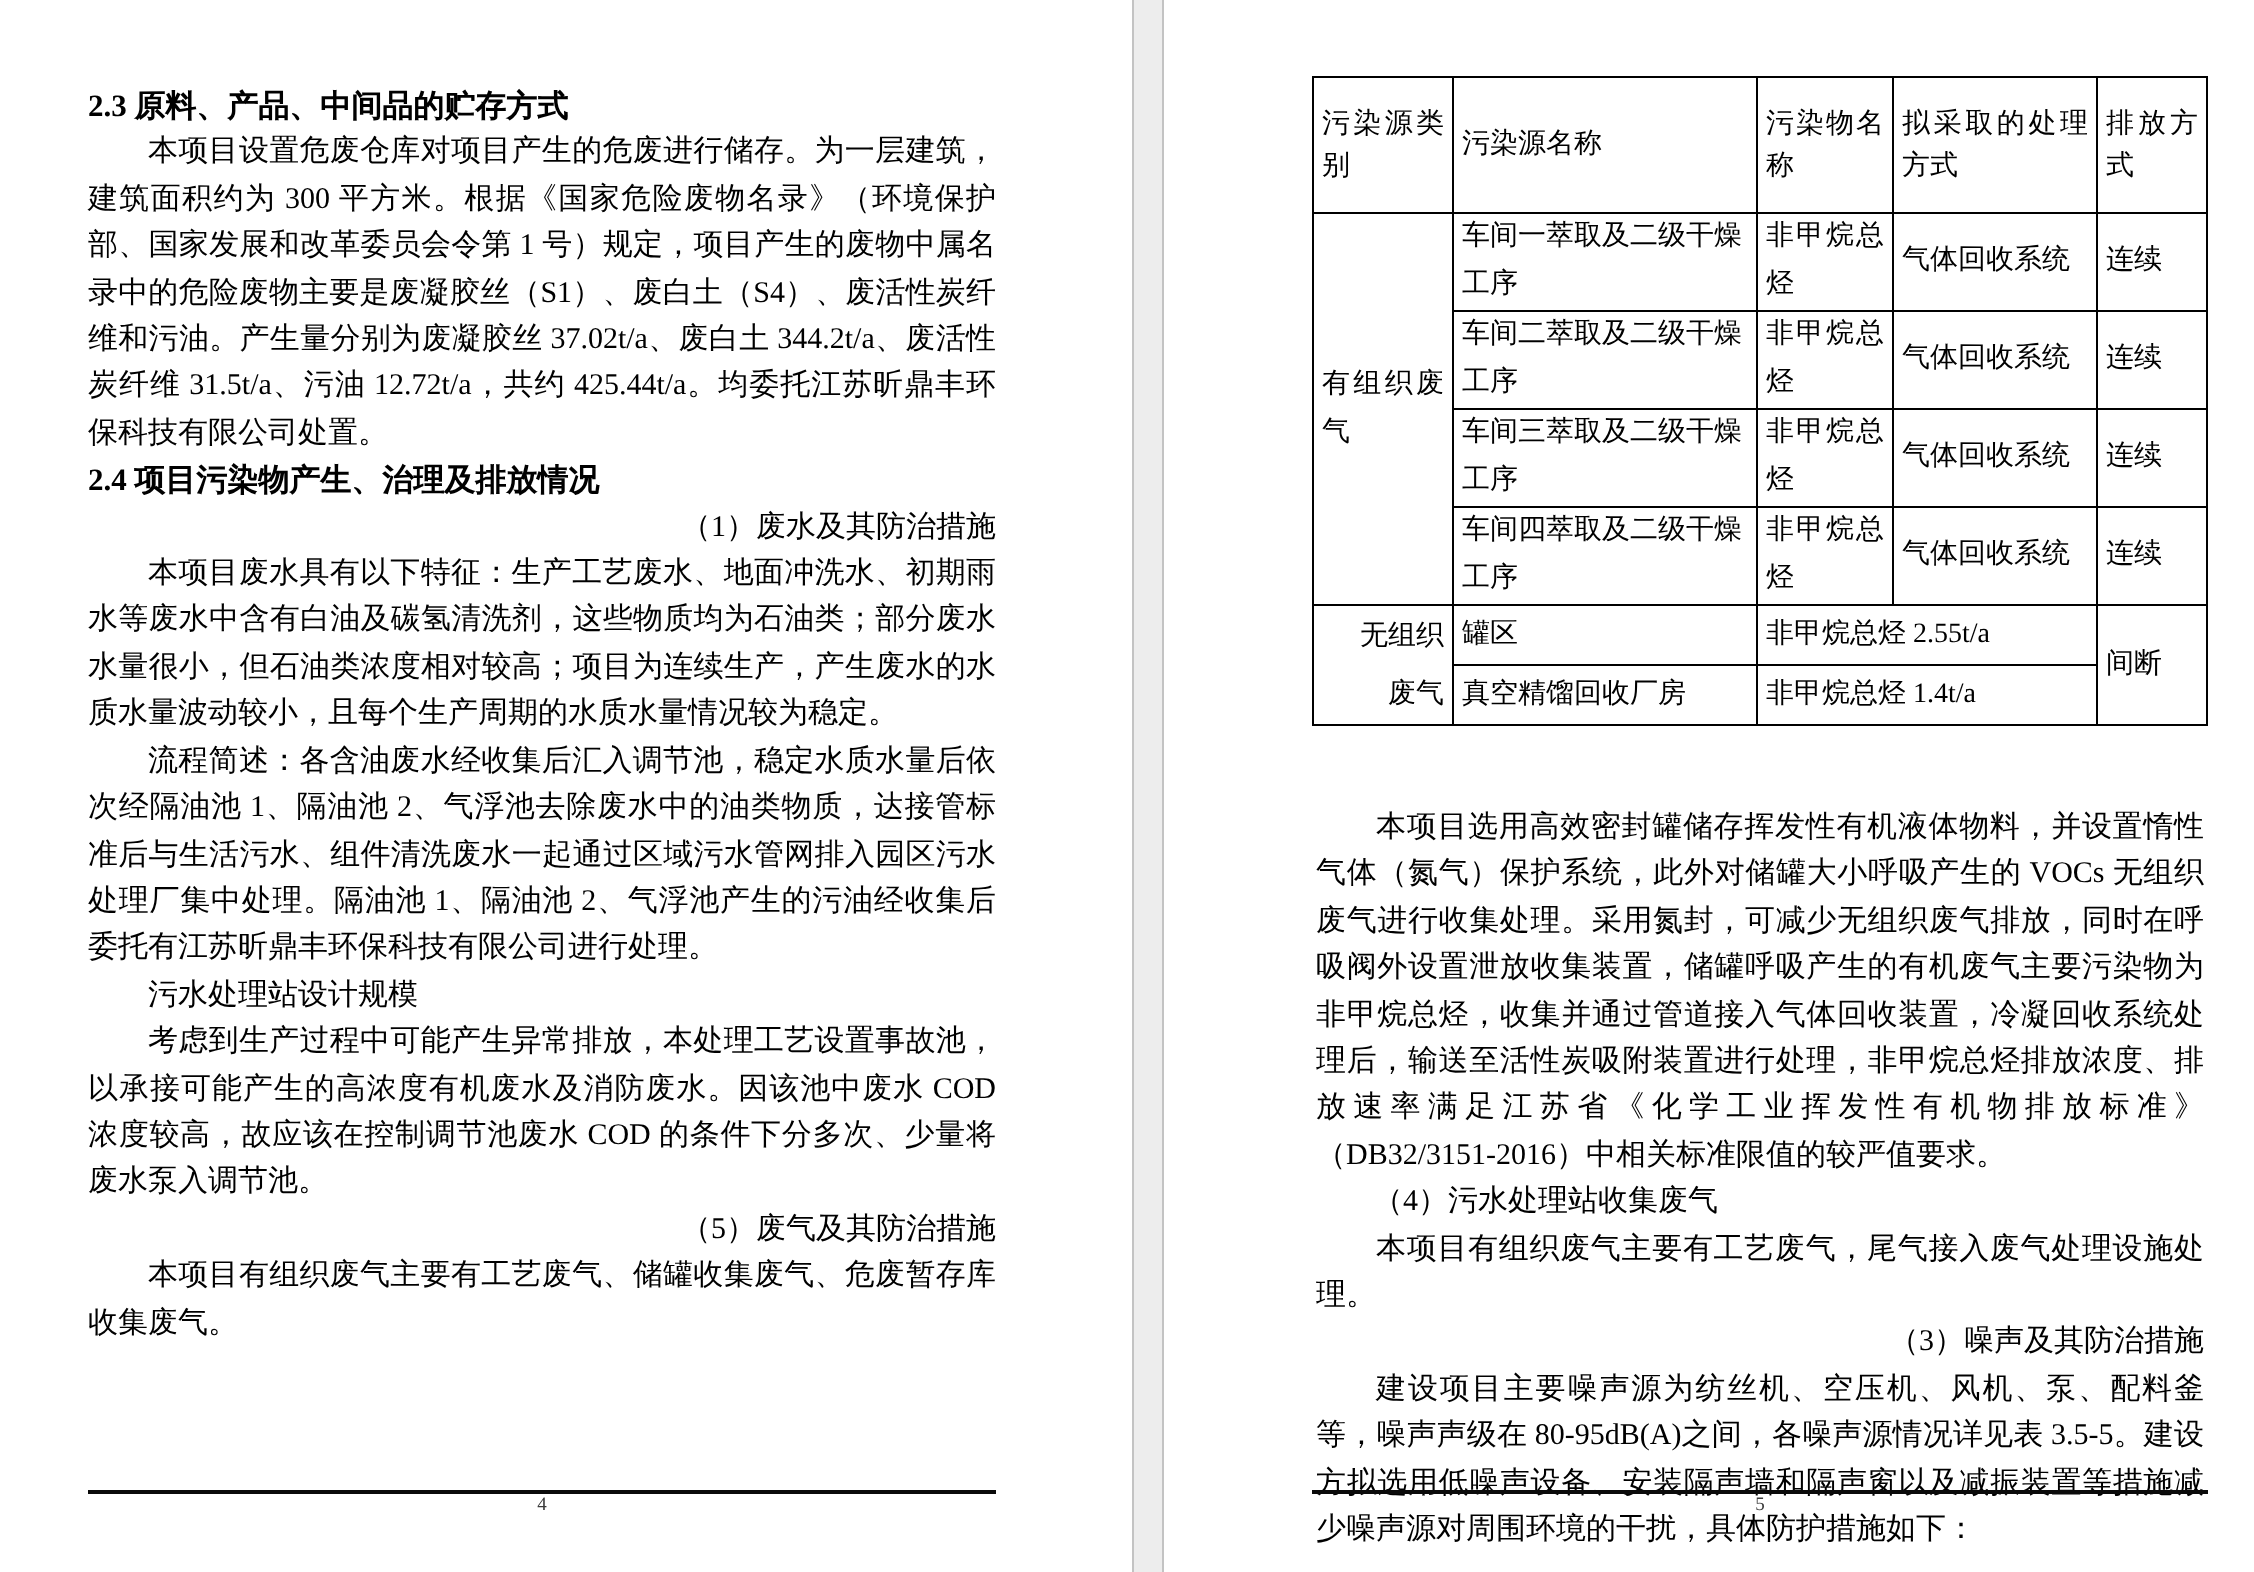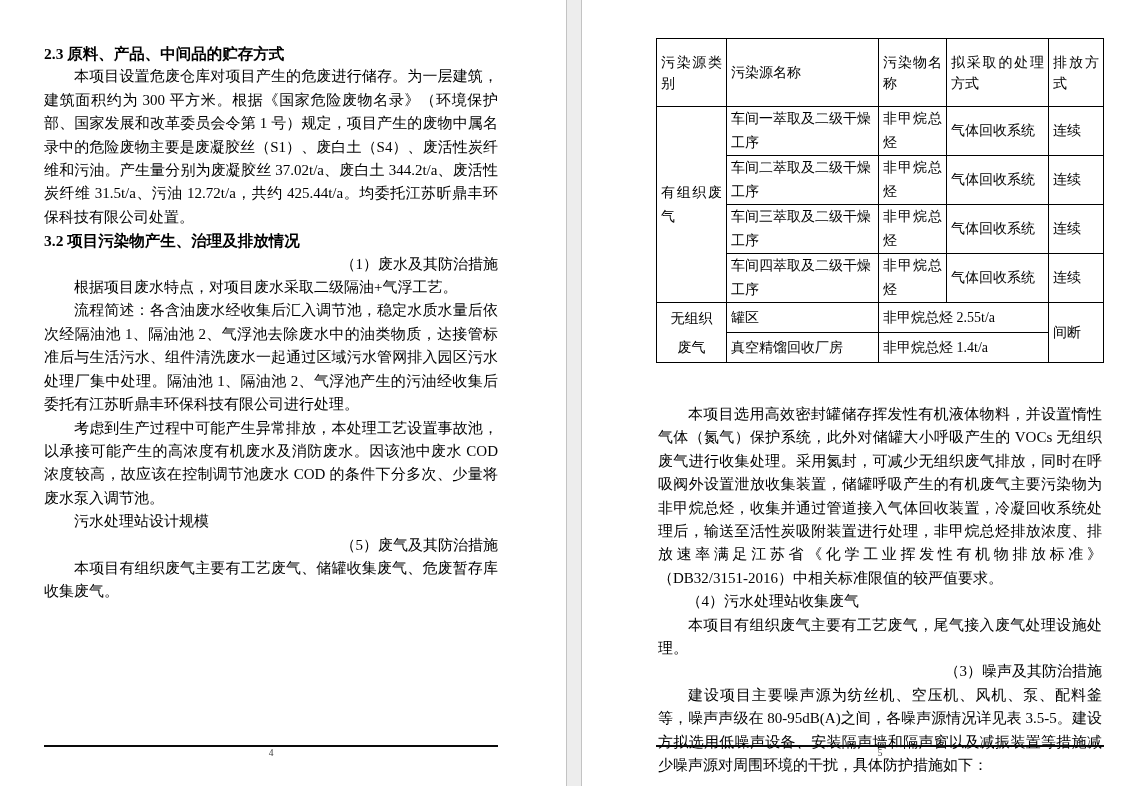--- a/index.html
+++ b/index.html
@@ -37,43 +37,43 @@
   .tr-head{height:68px;margin-top:29px;}
   .tr-r{height:48px;}
   .tr-r td{line-height:24px;}
   .tr-s{height:30px;}
   .c-just{text-align:justify;text-justify:inter-character;}
   .c-center{text-align:left;}
   .c-pad5{padding:0 5px;}
   .c-pad9{padding:0 9px;}
   .c-pad1{padding:0 1px;}
   .c-cat{line-height:42px;padding:0 6px;text-align:justify;text-justify:inter-character;}
-  .c-cat2{line-height:29px;padding:0 7px;text-align:center;white-space:pre-line;margin-left:35px;}
+  .c-cat2{line-height:29px;padding:0 7px;text-align:right;white-space:pre-line;margin-left:35px;}
 
   
   .footer{position:absolute;top:745px;border-top:2px solid #0a0a0a;text-align:center;}
   .footer-a{left:44px;width:454px;}
   .footer-b{left:74px;width:448px;}
   .pnum{font-size:9.5px;line-height:12px;color:#3a3a3a;}
 </style>
 </head>
 <body>
 
 <div class="stage">
 
   <div class="page page-a">
     <div class="content content-a">
       <p class="b-h2">2.3 原料、产品、中间品的贮存方式</p>
       <p class="b-body">本项目设置危废仓库对项目产生的危废进行储存。为一层建筑，建筑面积约为 300 平方米。根据《国家危险废物名录》（环境保护部、国家发展和改革委员会令第 1 号）规定，项目产生的废物中属名录中的危险废物主要是废凝胶丝（S1）、废白土（S4）、废活性炭纤维和污油。产生量分别为废凝胶丝 37.02t/a、废白土 344.2t/a、废活性炭纤维 31.5t/a、污油 12.72t/a，共约 425.44t/a。均委托江苏昕鼎丰环保科技有限公司处置。</p>
-      <p class="b-h2">3.2 项目污染物产生、治理及排放情况</p>
+      <p class="b-h2">2.4 项目污染物产生、治理及排放情况</p>
       <p class="b-list1">（1）废水及其防治措施</p>
-      <p class="b-body">根据项目废水特点，对项目废水采取二级隔油+气浮工艺。</p>
+      <p class="b-body">本项目废水具有以下特征：生产工艺废水、地面冲洗水、初期雨水等废水中含有白油及碳氢清洗剂，这些物质均为石油类；部分废水水量很小，但石油类浓度相对较高；项目为连续生产，产生废水的水质水量波动较小，且每个生产周期的水质水量情况较为稳定。</p>
       <p class="b-body">流程简述：各含油废水经收集后汇入调节池，稳定水质水量后依次经隔油池 1、隔油池 2、气浮池去除废水中的油类物质，达接管标准后与生活污水、组件清洗废水一起通过区域污水管网排入园区污水处理厂集中处理。隔油池 1、隔油池 2、气浮池产生的污油经收集后委托有江苏昕鼎丰环保科技有限公司进行处理。</p>
+      <p class="b-body">污水处理站设计规模</p>
       <p class="b-body">考虑到生产过程中可能产生异常排放，本处理工艺设置事故池，以承接可能产生的高浓度有机废水及消防废水。因该池中废水 COD 浓度较高，故应该在控制调节池废水 COD 的条件下分多次、少量将废水泵入调节池。</p>
-      <p class="b-body">污水处理站设计规模</p>
       <p class="b-list1">（5）废气及其防治措施</p>
       <p class="b-body">本项目有组织废气主要有工艺废气、储罐收集废气、危废暂存库收集废气。</p>
 
     </div>
     <div class="footer footer-a">
       <div class="pnum">4</div>
     </div>
   </div>
 
   <div class="page page-b">

